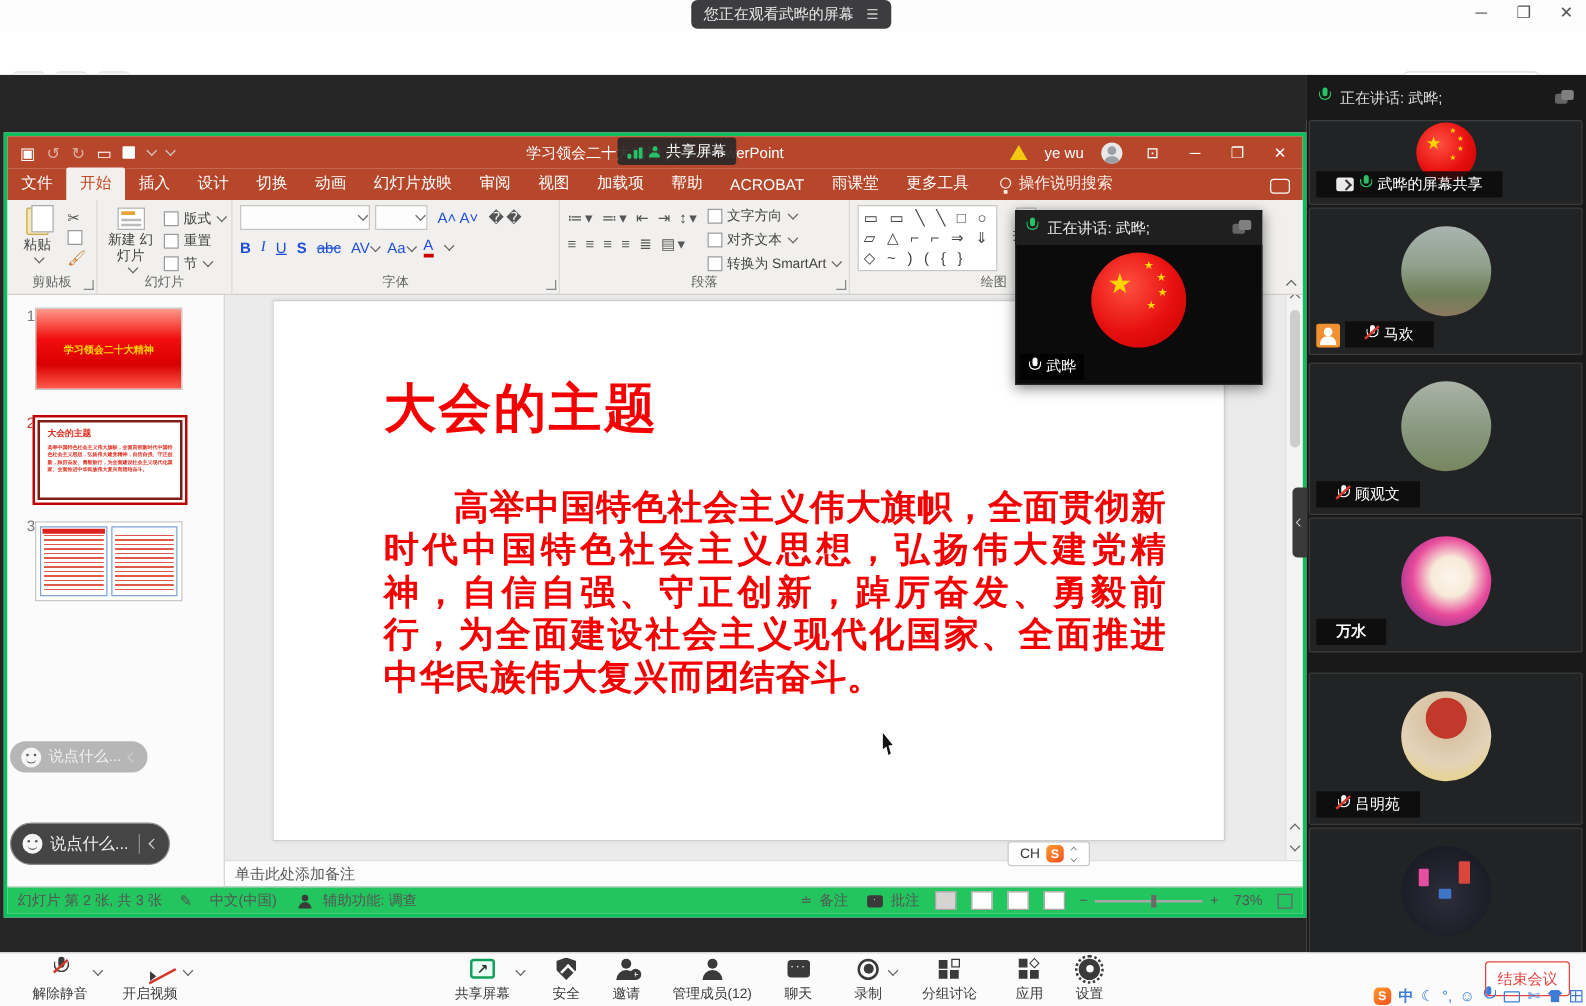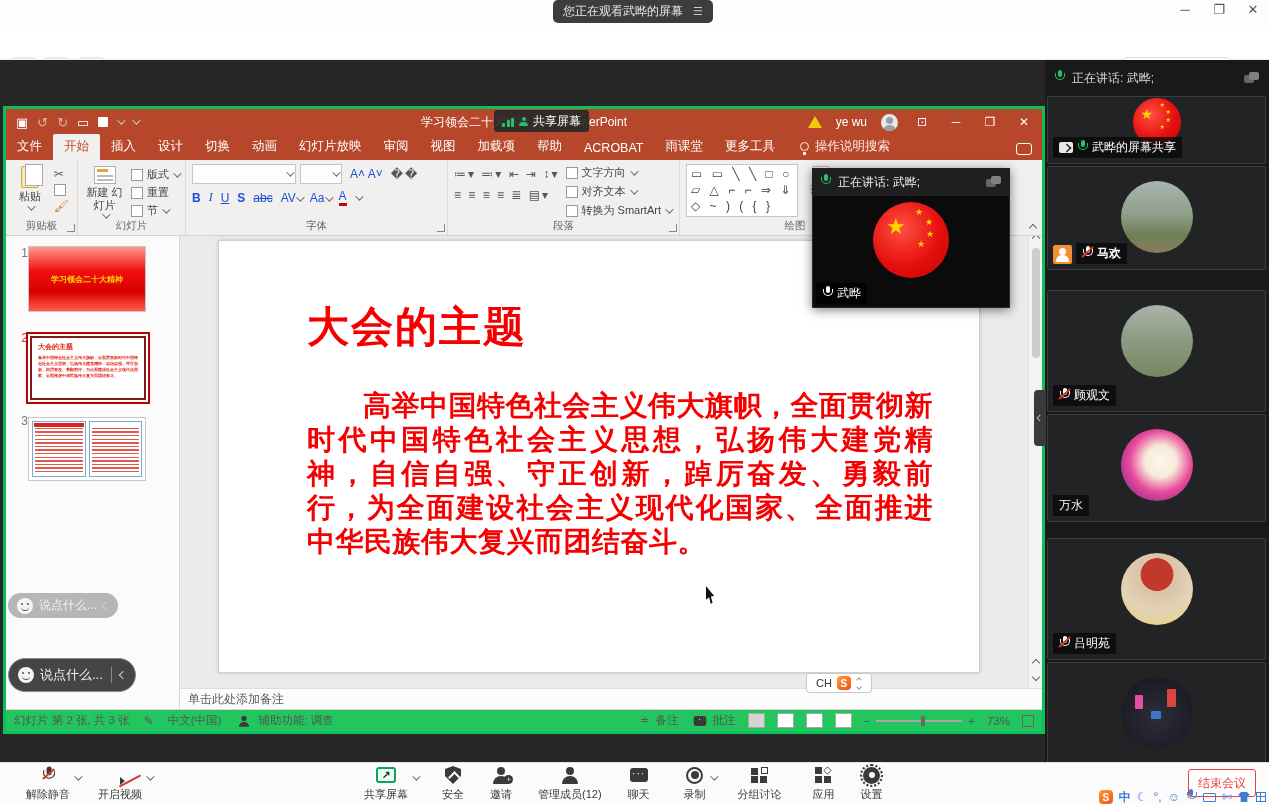--- a/index.html
+++ b/index.html
@@ -149,21 +149,21 @@
   .mic::after{content:"";position:absolute;left:1px;top:3px;width:8px;height:6px;border:1.4px solid currentColor;border-top:none;border-radius:0 0 5px 5px;}
   .micwrap{position:relative;display:inline-block;}
   .micwrap .sl{position:absolute;left:-2px;top:5px;width:15px;height:1.8px;background:#d5392c;transform:rotate(-42deg);}
   .green{color:#27c268;} .white{color:#fff;} .dark{color:#3a3a3a;} .blue{color:#3d7dd8;}
 
   
   .sb-banner{height:36px;display:flex;align-items:center;gap:7px;padding:0 9px;color:#ddd;font-size:12px;background:#191919;}
   .tile{position:absolute;left:2px;width:219px;background:#222324;border:1px solid #3c3c3c;border-radius:2px;overflow:hidden;}
   .avatar{position:absolute;left:50%;transform:translateX(-50%);border-radius:50%;}
   .chip{position:absolute;left:5px;bottom:5px;background:rgba(10,10,10,.82);color:#fff;font-size:12px;
-    display:flex;align-items:center;gap:4px;padding:2px 6px;max-width:200px;white-space:nowrap;}
+    display:flex;align-items:center;gap:4px;padding:2px 16px;max-width:200px;white-space:nowrap;}
   .share-mini{width:14px;height:11px;background:#e9e9e9;border-radius:2px;position:relative;flex:none;}
   .share-mini::after{content:"";position:absolute;left:4px;top:2px;width:6px;height:6px;
     border-top:2px solid #333;border-right:2px solid #333;transform:rotate(45deg) scale(.8);}
   .orange-badge{position:absolute;left:5px;bottom:5px;width:19px;height:19px;background:#f29130;border-radius:2px;}
   .orange-badge::before{content:"";position:absolute;left:6px;top:3px;width:7px;height:7px;border-radius:50%;background:#fff;}
   .orange-badge::after{content:"";position:absolute;left:3px;top:10px;width:13px;height:7px;border-radius:6px 6px 0 0;background:#fff;}
   .sb-expand{position:absolute;left:50%;transform:translateX(-50%);bottom:14px;}
 
   
   .bubble{z-index:7;display:flex;align-items:center;gap:6px;color:#f0f0f0;font-size:12px;padding:0 9px;}
@@ -559,38 +559,38 @@
         <span class="star" style="left:33px;top:19px;font-size:6px;">★</span>
         <span class="star" style="left:27px;top:26px;font-size:6px;">★</span>
       </span>
       <span class="chip">
         <span class="share-mini"></span>
         <span class="micwrap"><span class="mic green"></span></span>
         <span>武晔的屏幕共享</span>
       </span>
     </div>
 
-    <div class="tile" style="top:106px;height:104px;font-weight:bold;">
+    <div class="tile" style="top:106px;height:118px;">
       <span class="avatar" style="top:14px;width:72px;height:72px;background:linear-gradient(180deg,#a9b4b2 0%,#8fa08b 45%,#6f7f58 75%,#8a7a5d 100%);"></span>
       <span class="orange-badge"></span>
       <span class="chip" style="left:28px;">
         <span class="micwrap"><span class="mic white"></span><span class="sl"></span></span>
         <span>马欢</span>
       </span>
     </div>
 
     <div class="tile" style="top:230px;height:122px;">
       <span class="avatar" style="top:14px;width:72px;height:72px;background:linear-gradient(180deg,#aab3a8 0%,#8b9a83 50%,#77865f 100%);"></span>
       <span class="chip">
         <span class="micwrap"><span class="mic white"></span><span class="sl"></span></span>
         <span>顾观文</span>
       </span>
     </div>
 
-    <div class="tile" style="top:354px;height:108px;">
+    <div class="tile" style="top:354px;height:108px;font-weight:bold;">
       <span class="avatar" style="top:14px;width:72px;height:72px;background:radial-gradient(circle at 55% 45%,#fdf6ee 0%,#f7ead8 28%,#e84a9b 55%,#8a2f8f 85%,#5c1e6e 100%);"></span>
       <span class="chip">
         <span>万水</span>
       </span>
     </div>
 
     <div class="tile" style="top:478px;height:122px;">
       <span class="avatar" style="top:14px;width:72px;height:72px;background:radial-gradient(circle at 50% 30%,#c2392b 0%,#c2392b 26%,#d8c3a5 27%,#e4d2b8 60%,#e8d66e 100%);"></span>
       <span class="chip">
         <span class="micwrap"><span class="mic white"></span><span class="sl"></span></span>

